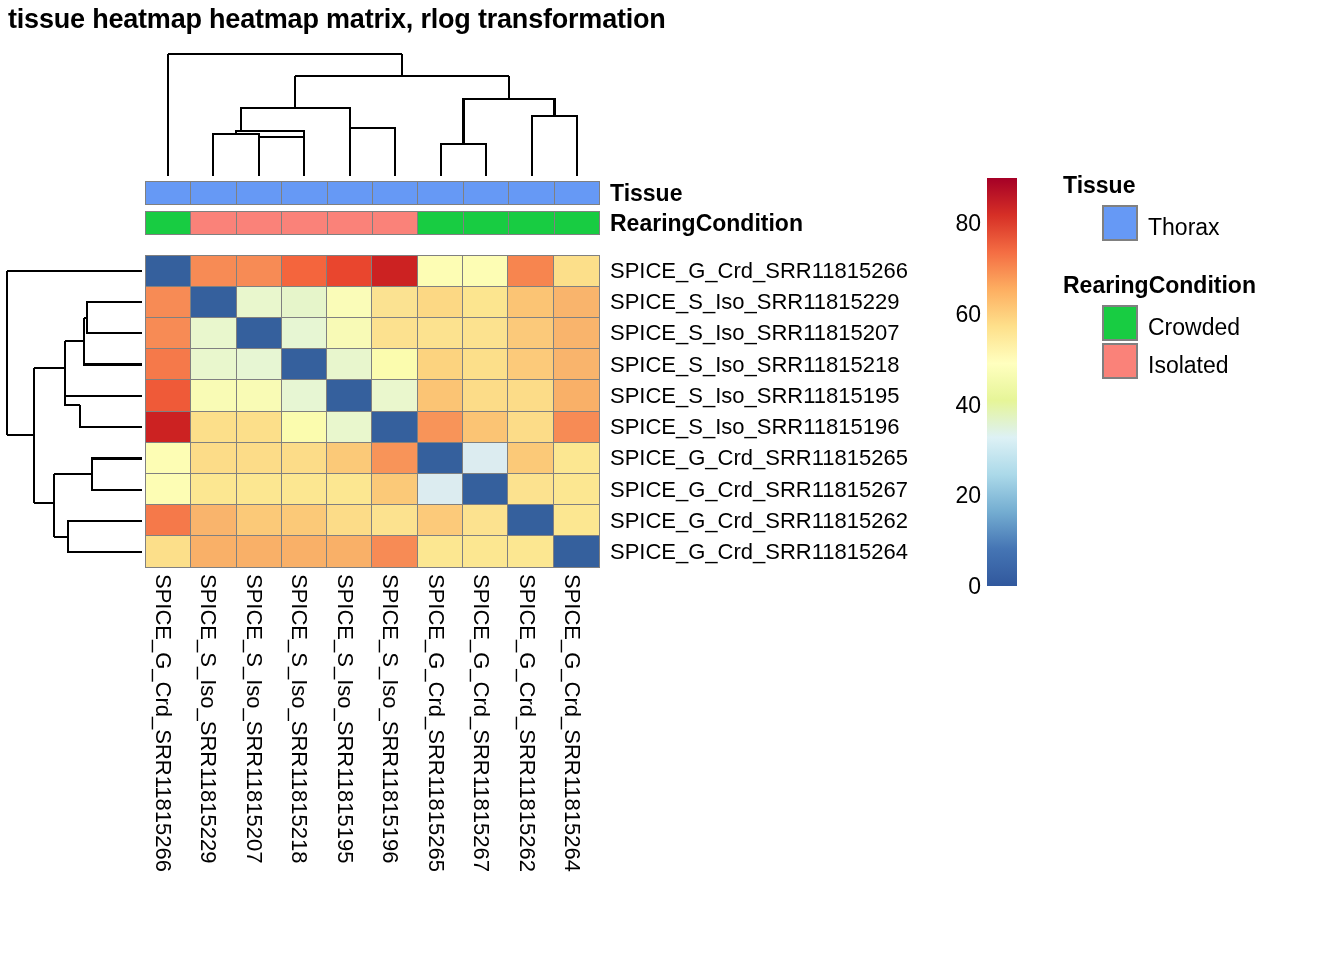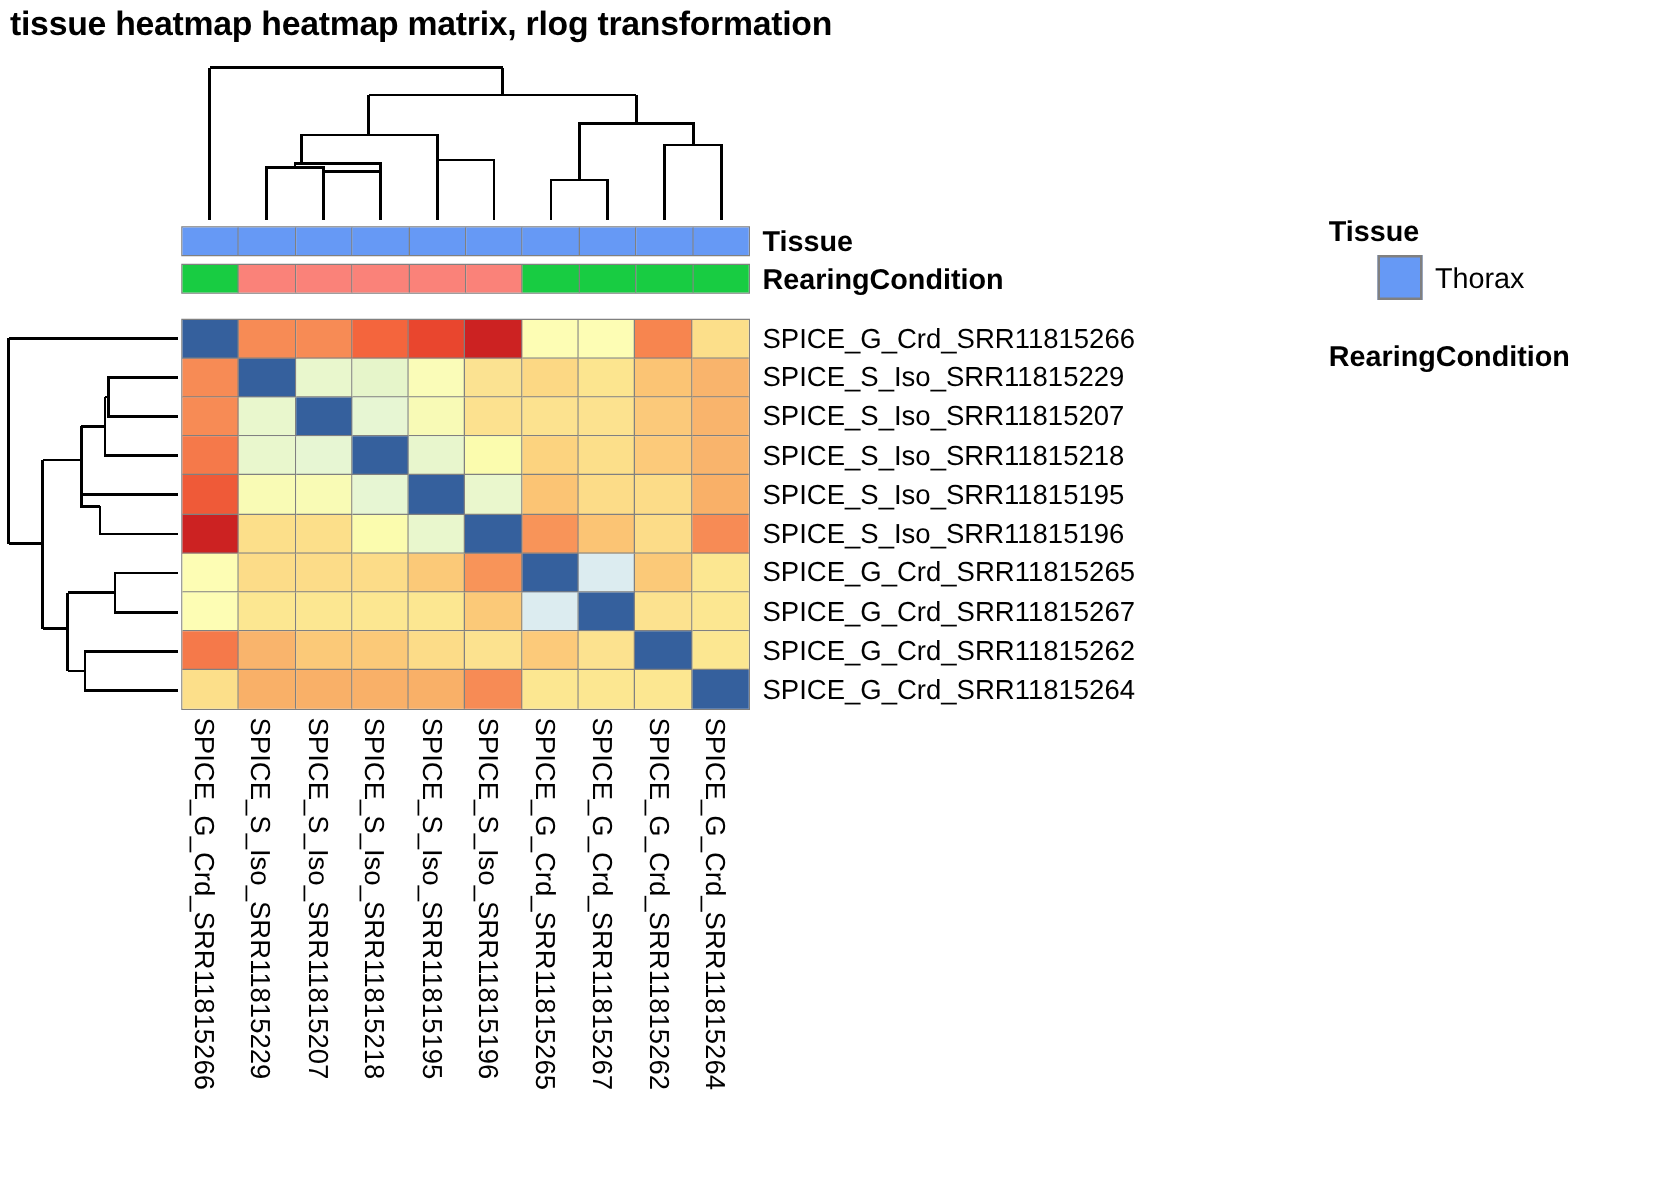--- a/index.html
+++ b/index.html
@@ -160,21 +160,21 @@
   #legend-rearing { top: 272px; }
   .legend-title {
     font-size: 23px;
     font-weight: bold;
     color: #000;
     margin: 0 0 4px 0;
     white-space: nowrap;
   }
   .legend-item {
     display: flex;
-    align-items: center;
+    align-items: flex-end;
     height: 38px;
     padding-left: 39px;
   }
   .legend-swatch {
     width: 36px;
     height: 36px;
     box-sizing: border-box;
     border: 2px solid #808080;
     flex: none;
   }
@@ -431,26 +431,42 @@
         <div class="col-label">SPICE_G_Crd_SRR11815267</div>
       </div>
       <div class="col-label-slot">
         <div class="col-label">SPICE_G_Crd_SRR11815262</div>
       </div>
       <div class="col-label-slot">
         <div class="col-label">SPICE_G_Crd_SRR11815264</div>
       </div>
     </div>
 
+  <div id="colorbar">
+    <div id="colorbar-gradient" style="background: linear-gradient(rgb(165, 0, 38), rgb(214, 47, 38), rgb(244, 109, 67), rgb(253, 174, 97), rgb(254, 224, 139), rgb(255, 255, 191), rgb(230, 245, 152), rgb(221, 241, 245), rgb(171, 217, 233), rgb(116, 173, 209), rgb(69, 117, 180), rgb(49, 88, 157));"></div>
+  <div class="cb-tick" style="top: 11.1111%;">80</div>
+      <div class="cb-tick" style="top: 33.3333%;">60</div>
+      <div class="cb-tick" style="top: 55.5556%;">40</div>
+      <div class="cb-tick" style="top: 77.7778%;">20</div>
+      <div class="cb-tick" style="top: 100%;">0</div>
+    </div>
 
   <div id="legend-tissue" class="legend-block">
     <div class="legend-title">Tissue</div>
     <div class="legend-item">
       <span class="legend-swatch" style="background: rgb(102, 153, 245);"></span>
       <span class="legend-text">Thorax</span>
     </div>
   </div>
 
   <div id="legend-rearing" class="legend-block">
     <div class="legend-title">RearingCondition</div>
+    <div class="legend-item">
+      <span class="legend-swatch" style="background: rgb(24, 204, 66);"></span>
+      <span class="legend-text">Crowded</span>
+    </div>
+    <div class="legend-item">
+      <span class="legend-swatch" style="background: rgb(250, 130, 121);"></span>
+      <span class="legend-text">Isolated</span>
+    </div>
   </div>
 
 </div>
 
 </body></html>

